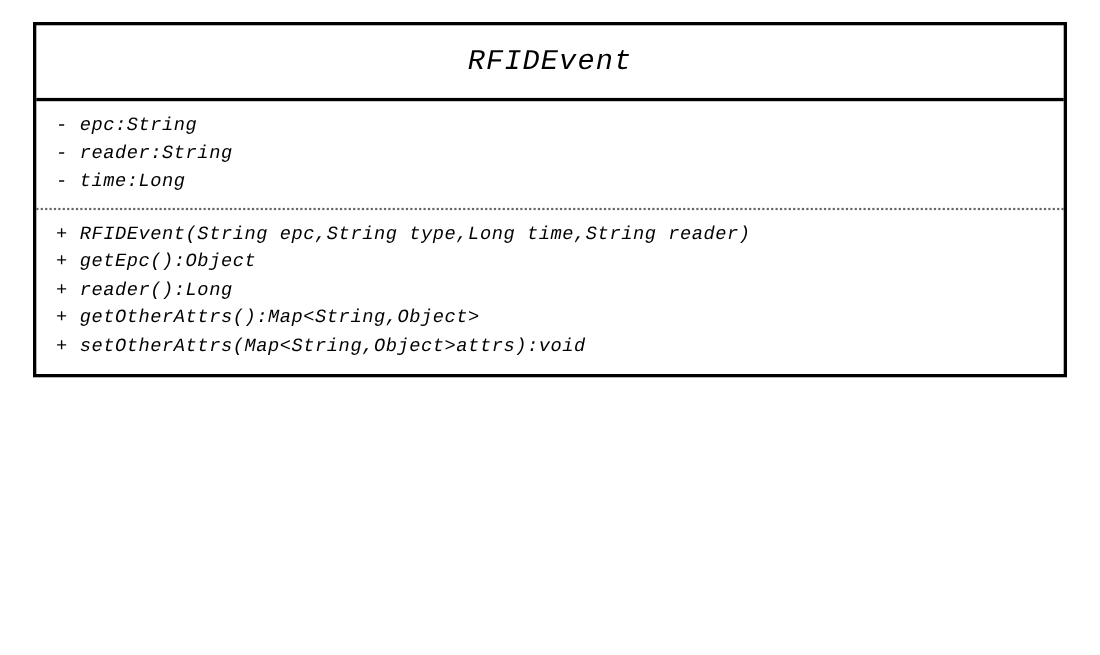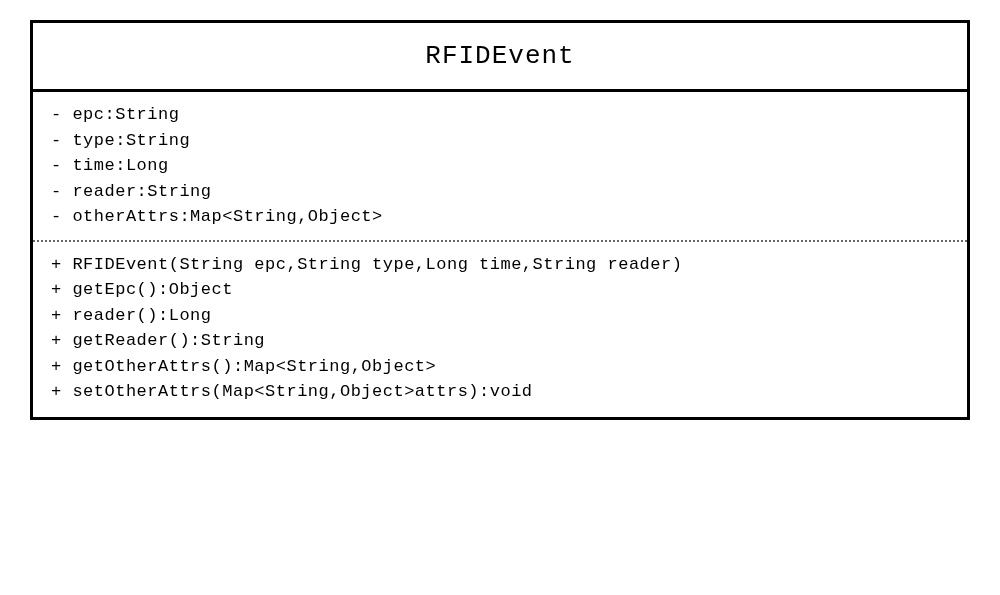--- a/index.html
+++ b/index.html
@@ -1,18 +1,19 @@
 <!DOCTYPE html>
 <html><head>
   <meta charset="utf-8">
   <style>
     * {
       margin: 0;
       padding: 0;
       box-sizing: border-box;
+      font-style: italic;
     }
     body {
       width: 1000px;
       height: 595px;
       background: #ffffff;
       font-family: "Courier New", Courier, monospace;
       padding: 20px 30px;
     }
     .uml-class {
       border: 3px solid #000000;
@@ -44,26 +45,23 @@
   </style>
 </head>
 <body>
 
 <div class="uml-class">
   <div class="uml-class-name">
     <span>RFIDEvent</span>
   </div>
   <div class="uml-attributes">
     <div class="uml-line">- epc:String</div>
-    <div class="uml-line">- type:String</div>
+    <div class="uml-line">- reader:String</div>
     <div class="uml-line">- time:Long</div>
-    <div class="uml-line">- reader:String</div>
-    <div class="uml-line">- otherAttrs:Map&lt;String,Object&gt;</div>
   </div>
   <div class="uml-methods">
     <div class="uml-line">+ RFIDEvent(String epc,String type,Long time,String reader)</div>
     <div class="uml-line">+ getEpc():Object</div>
     <div class="uml-line">+ reader():Long</div>
-    <div class="uml-line">+ getReader():String</div>
     <div class="uml-line">+ getOtherAttrs():Map&lt;String,Object&gt;</div>
     <div class="uml-line">+ setOtherAttrs(Map&lt;String,Object&gt;attrs):void</div>
   </div>
 </div>
 
 </body></html>

